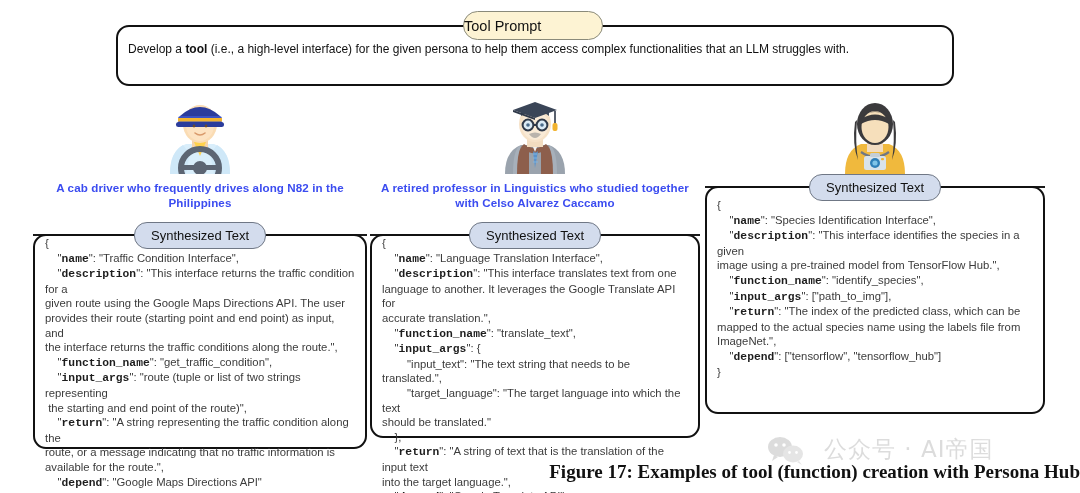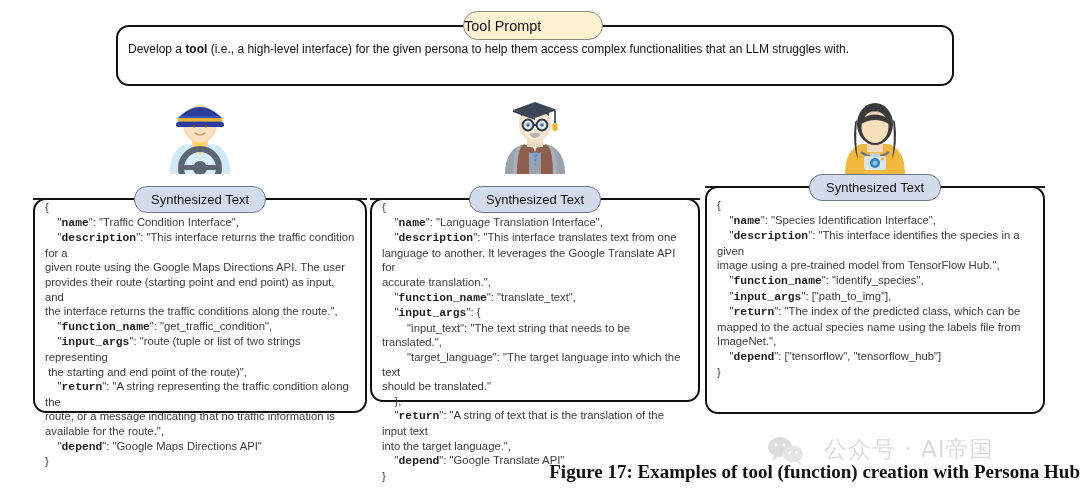--- a/index.html
+++ b/index.html
@@ -204,20 +204,22 @@
       <rect x="22" y="24" width="44" height="3.5" fill="#f2b32e"></rect>
       <rect x="20" y="28" width="48" height="5" rx="2.5" fill="#2b3c9c"></rect>
       <circle cx="38" cy="32" r="1.4" fill="#6b4a2a"></circle>
       <circle cx="50" cy="32" r="1.4" fill="#6b4a2a"></circle>
       <path d="M39 39 Q44 43 49 39" stroke="#d99a6c" stroke-width="1.6" fill="none" stroke-linecap="round"></path>
       <circle cx="44" cy="74" r="19" fill="none" stroke="#5c6573" stroke-width="6"></circle>
       <rect x="25" y="71" width="38" height="5" rx="2" fill="#5c6573"></rect>
       <circle cx="44" cy="74" r="7" fill="#5c6573"></circle>
     </svg>
   </div>
+  <div class="persona-desc">A cab driver who frequently drives along N82
+in the Philippines</div>
   <div class="synth-wrap" style="margin-top:12px;">
     <div class="synth-line" style="left:0; width:110px;"></div>
     <div class="synth-line" style="right:0; width:110px;"></div>
     <div class="synth-box" id="synth-0"></div>
     <div class="synth-badge">
       <span>Synthesized Text</span>
     </div>
     <div class="synth-body">{
     "<b>name</b>": "Traffic Condition Interface",
     "<b>description</b>": "This interface returns the traffic condition for a
@@ -256,20 +258,22 @@
       <line x1="64" y1="17" x2="64" y2="30" stroke="#2f3949" stroke-width="1.6"></line>
       <rect x="61.5" y="29" width="5" height="8" rx="2" fill="#f2b32e"></rect>
       <circle cx="37" cy="31" r="5.4" fill="#dbeaf5" stroke="#2f3949" stroke-width="2"></circle>
       <circle cx="51" cy="31" r="5.4" fill="#dbeaf5" stroke="#2f3949" stroke-width="2"></circle>
       <line x1="42.4" y1="31" x2="45.6" y2="31" stroke="#2f3949" stroke-width="2"></line>
       <circle cx="37" cy="31" r="1.8" fill="#4a6b8a"></circle>
       <circle cx="51" cy="31" r="1.8" fill="#4a6b8a"></circle>
       <path d="M38 40 Q44 37 50 40 Q47 44 44 44 Q41 44 38 40 Z" fill="#b9b3ac"></path>
     </svg>
   </div>
+  <div class="persona-desc">A retired professor in Linguistics who studied
+together with Celso Alvarez Caccamo</div>
   <div class="synth-wrap" style="margin-top:12px;">
     <div class="synth-line" style="left:0; width:110px;"></div>
     <div class="synth-line" style="right:0; width:110px;"></div>
     <div class="synth-box" id="synth-1"></div>
     <div class="synth-badge">
       <span>Synthesized Text</span>
     </div>
     <div class="synth-body">{
     "<b>name</b>": "Language Translation Interface",
     "<b>description</b>": "This interface translates text from one

